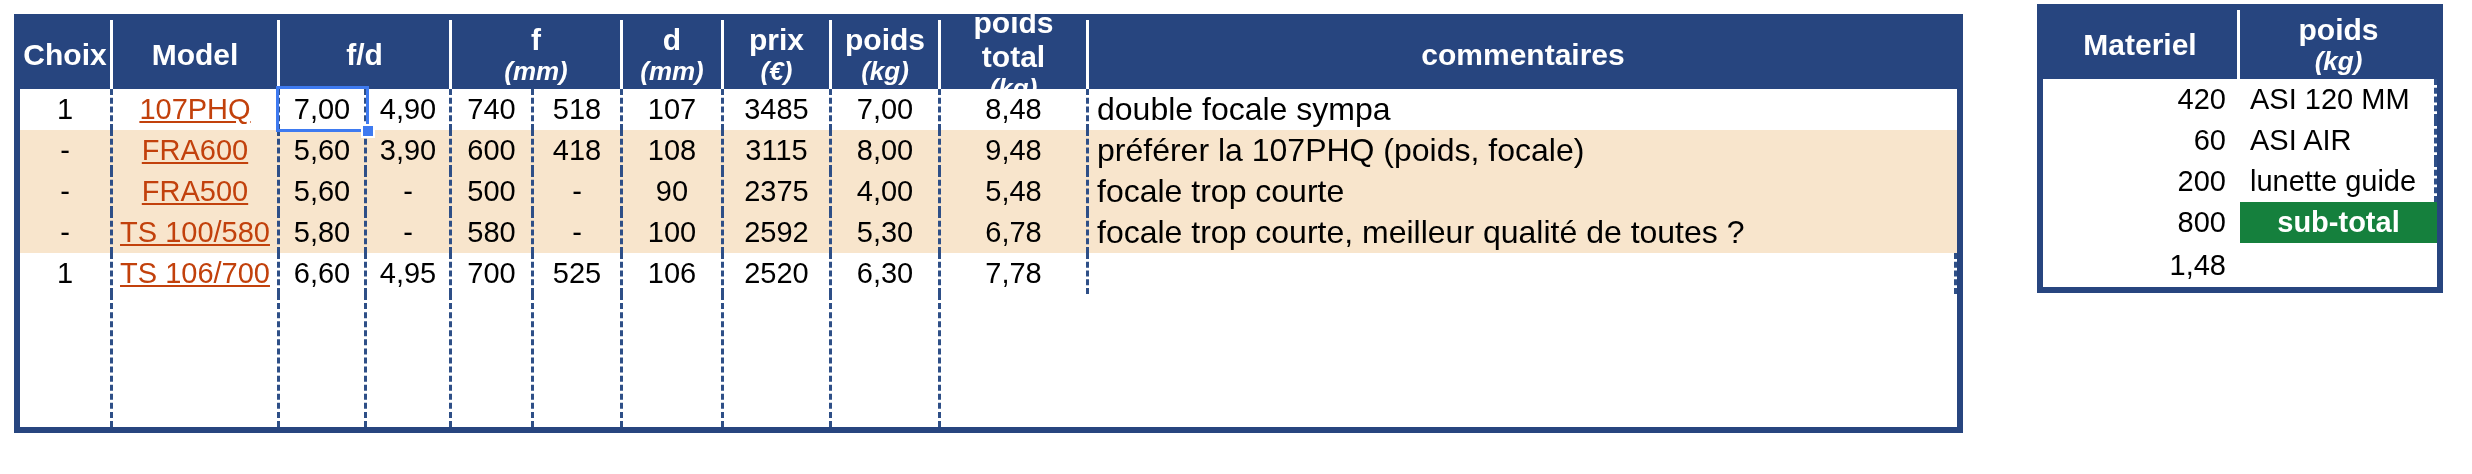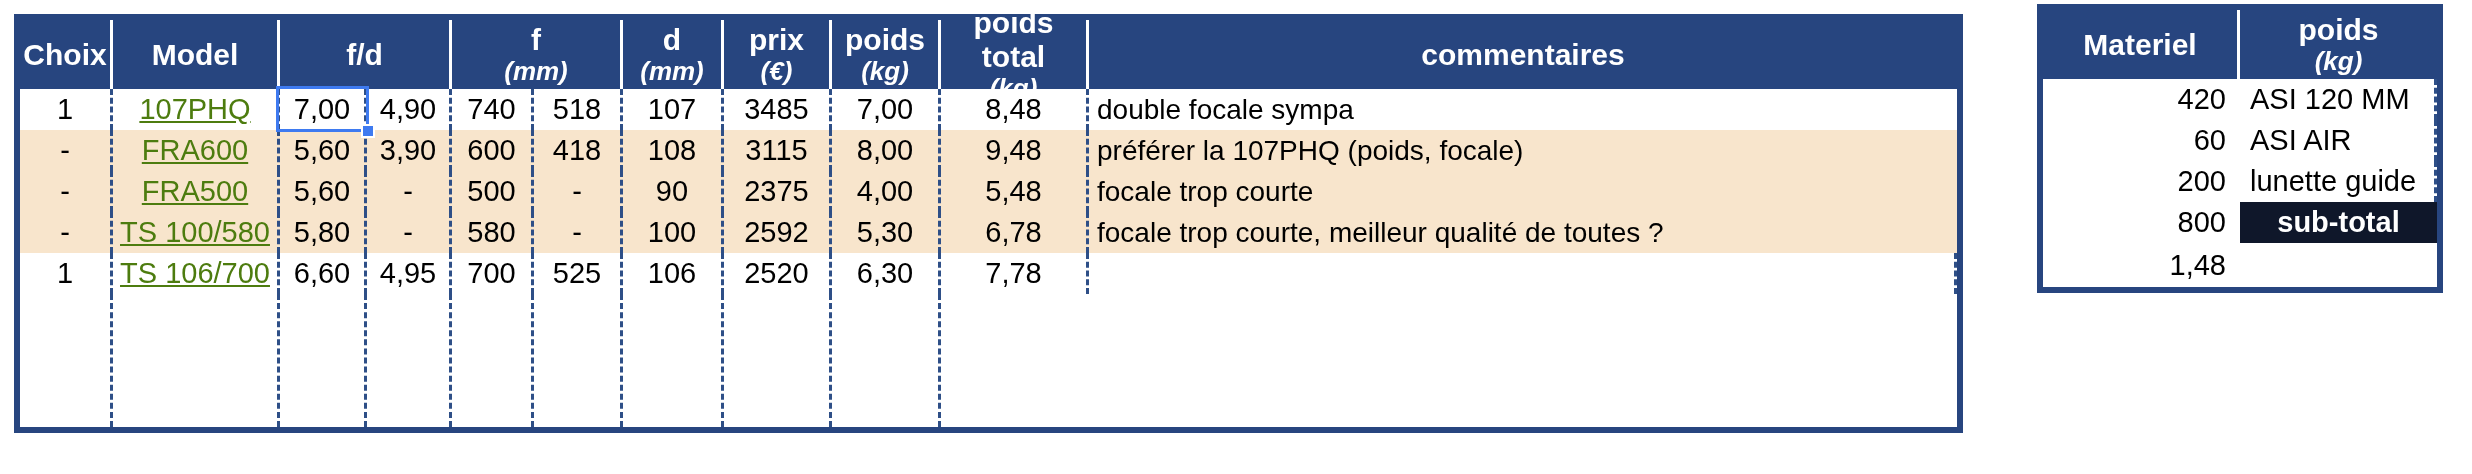--- a/index.html
+++ b/index.html
@@ -46,42 +46,42 @@
   .span2 { grid-column: span 2; }
   
   .c {
     font-size: 29px;
     color: #000;
     display: flex; align-items: center; justify-content: center;
     border-right: 3px dashed #2e4f87;
     white-space: nowrap; overflow: hidden;
   }
   .c.nosep { border-right: none; }
-  .c.comment { justify-content: flex-start; padding-left: 8px; font-size: 28px; }
+  .c.comment { justify-content: flex-start; padding-left: 8px; font-size: 32px; }
   .c.left  { justify-content: flex-start; padding-left: 10px; }
   .c.right { justify-content: flex-end; padding-right: 14px; padding-left: 44px; }
   .beige { background: #f8e5cc; }
-  .model-link { color: #4d7c0f; text-decoration: underline; cursor: pointer; }
+  .model-link { color: #c2410c; text-decoration: underline; cursor: pointer; }
   
   .sel {
     position: absolute; left: 256px; top: 66px;
     width: 93px; height: 46px;
     border: 3px solid #3e7af0;
     pointer-events: none;
   }
   .sel .handle {
     position: absolute; right: -9px; bottom: -9px;
     width: 14px; height: 14px;
     background: #3e7af0;
     border: 2px solid #ffffff;
     pointer-events: auto; cursor: crosshair;
   }
   
   .subtotal-label {
-    background: #0f172a; color: #fff; font-weight: bold; font-size: 29px;
+    background: #15803d; color: #fff; font-weight: bold; font-size: 29px;
     display: flex; align-items: center; justify-content: center;
   }
 </style>
 </head>
 <body>
 
 <div class="main-table">
 
   <div class="h">
       <span>Choix</span>

